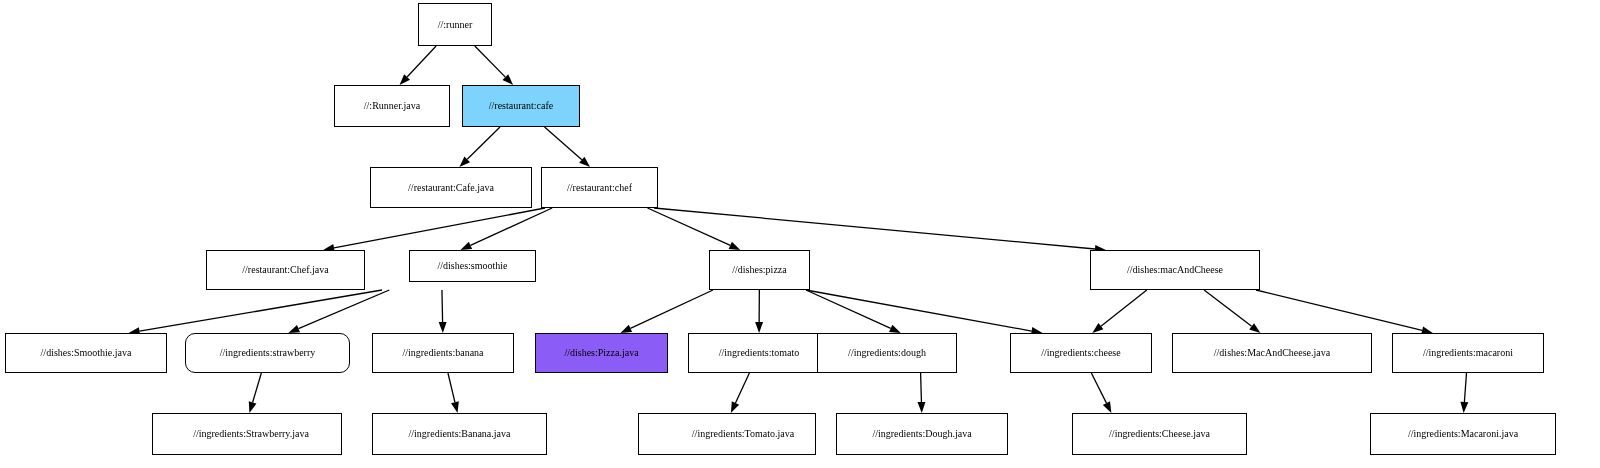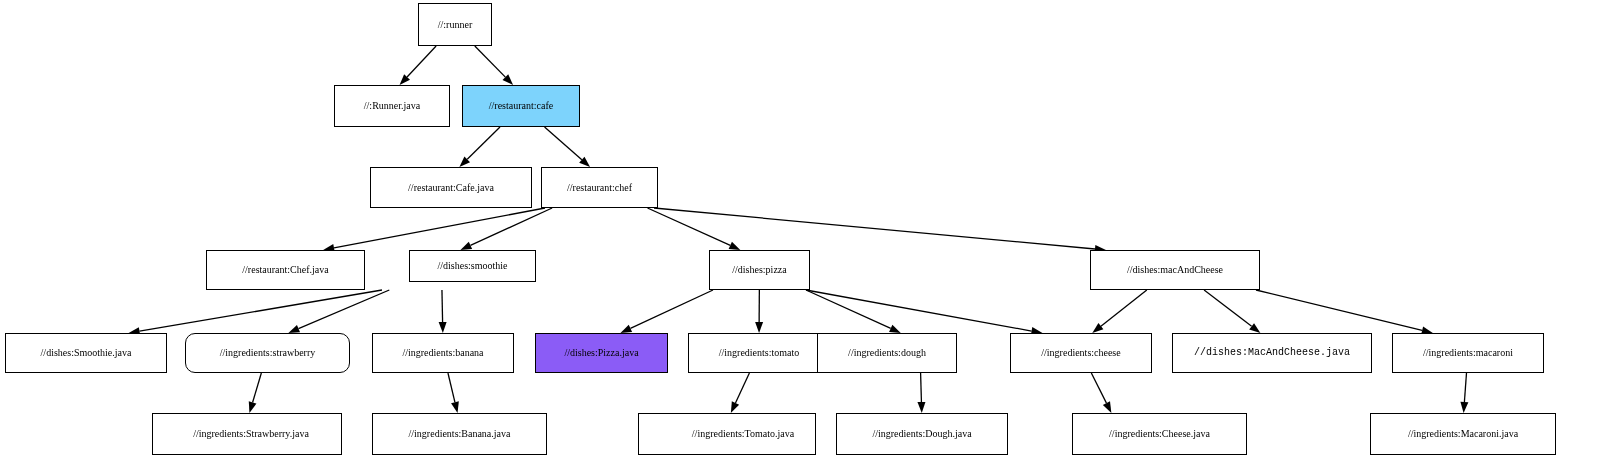--- a/index.html
+++ b/index.html
@@ -137,21 +137,21 @@
       </div>
       <div class="node" style="left: 688px; top: 333px; width: 142px; height: 40px; border-color: rgb(0, 0, 0); background: rgb(255, 255, 255);">
         <span class="node-label">//ingredients:tomato</span>
       </div>
       <div class="node" style="left: 817px; top: 333px; width: 140px; height: 40px; border-color: rgb(0, 0, 0); background: rgb(255, 255, 255);">
         <span class="node-label">//ingredients:dough</span>
       </div>
       <div class="node" style="left: 1010px; top: 333px; width: 142px; height: 40px; border-color: rgb(0, 0, 0); background: rgb(255, 255, 255); align-items: center;">
         <span class="node-label">//ingredients:cheese</span>
       </div>
-      <div class="node" style="left: 1172px; top: 333px; width: 200px; height: 40px; border-color: rgb(0, 0, 0); background: rgb(255, 255, 255); font-family: Liberation Mono, monospace;">
+      <div class="node" style="left: 1172px; top: 333px; width: 200px; height: 40px; border-color: rgb(0, 0, 0); background: rgb(255, 255, 255);">
         <span class="node-label">//dishes:MacAndCheese.java</span>
       </div>
       <div class="node" style="left: 1392px; top: 333px; width: 152px; height: 40px; border-color: rgb(0, 0, 0); background: rgb(255, 255, 255);">
         <span class="node-label">//ingredients:macaroni</span>
       </div>
       <div class="node" style="left: 152px; top: 413px; width: 190px; height: 42px; border-color: rgb(0, 0, 0); background: rgb(255, 255, 255); padding-left: 8px;">
         <span class="node-label">//ingredients:Strawberry.java</span>
       </div>
       <div class="node" style="left: 372px; top: 413px; width: 175px; height: 42px; border-color: rgb(0, 0, 0); background: rgb(255, 255, 255);">
         <span class="node-label">//ingredients:Banana.java</span>

